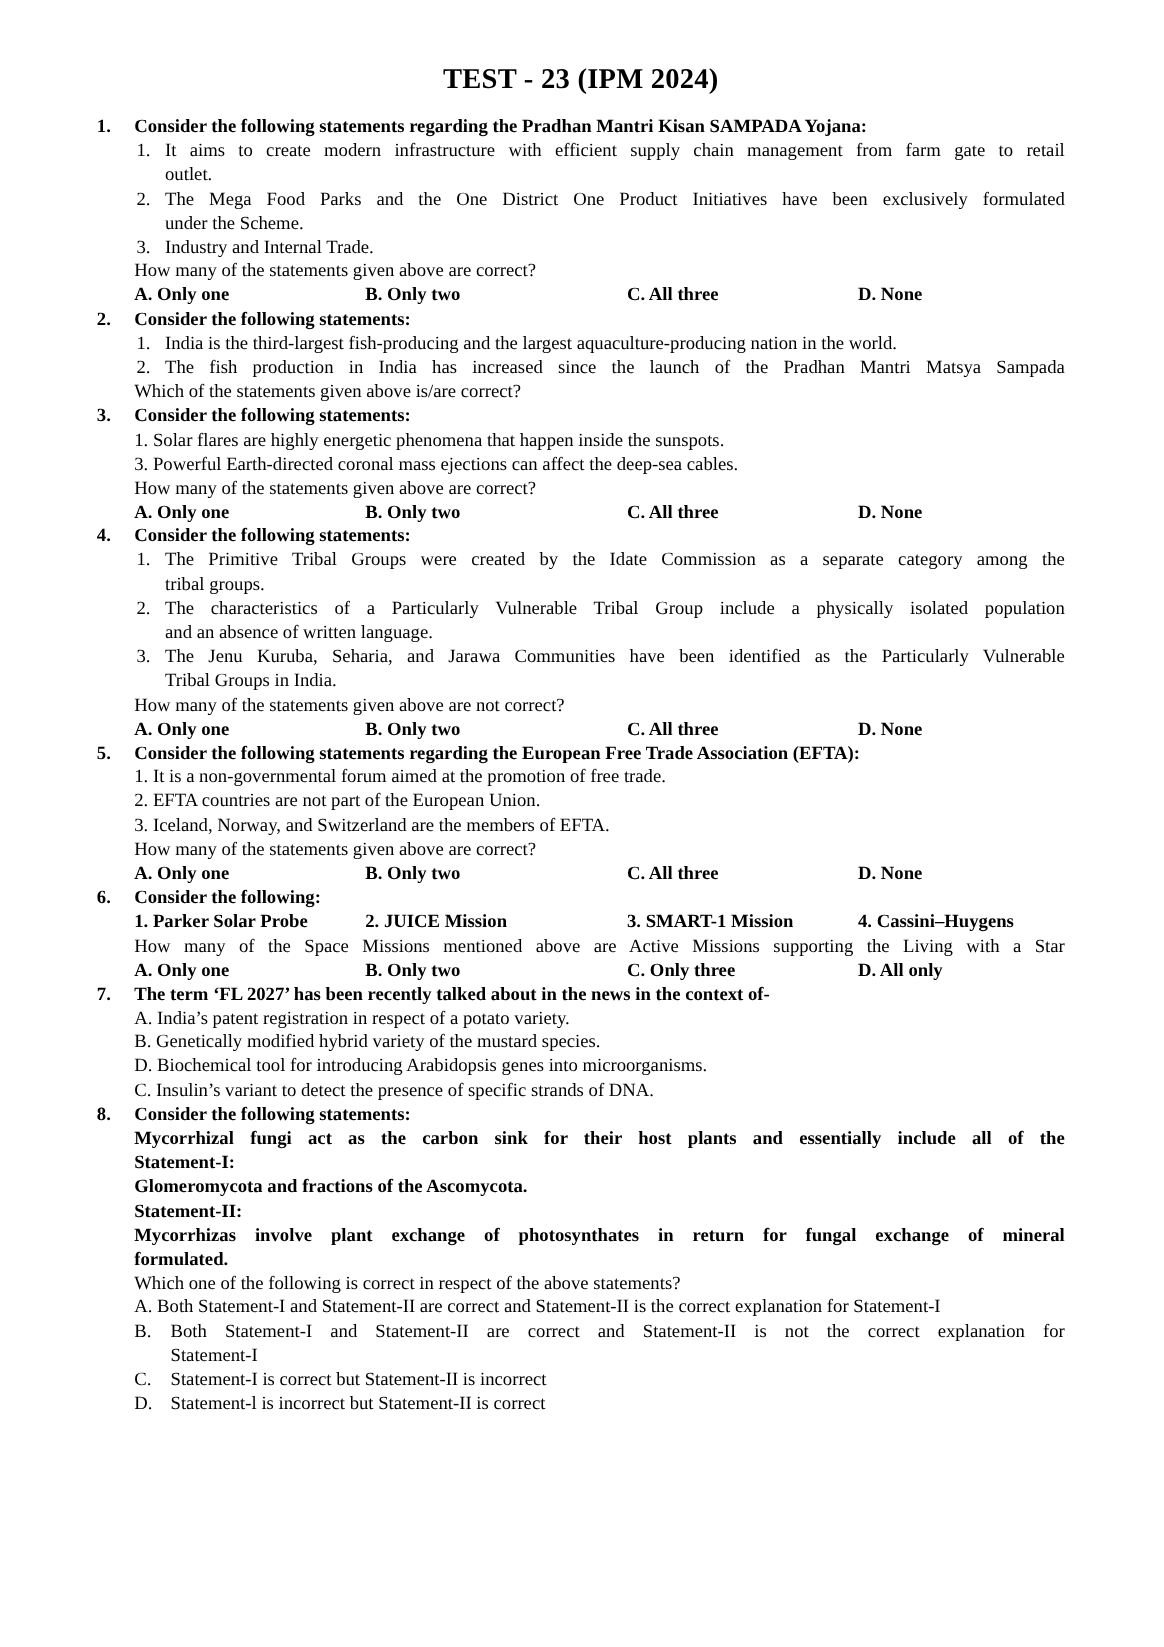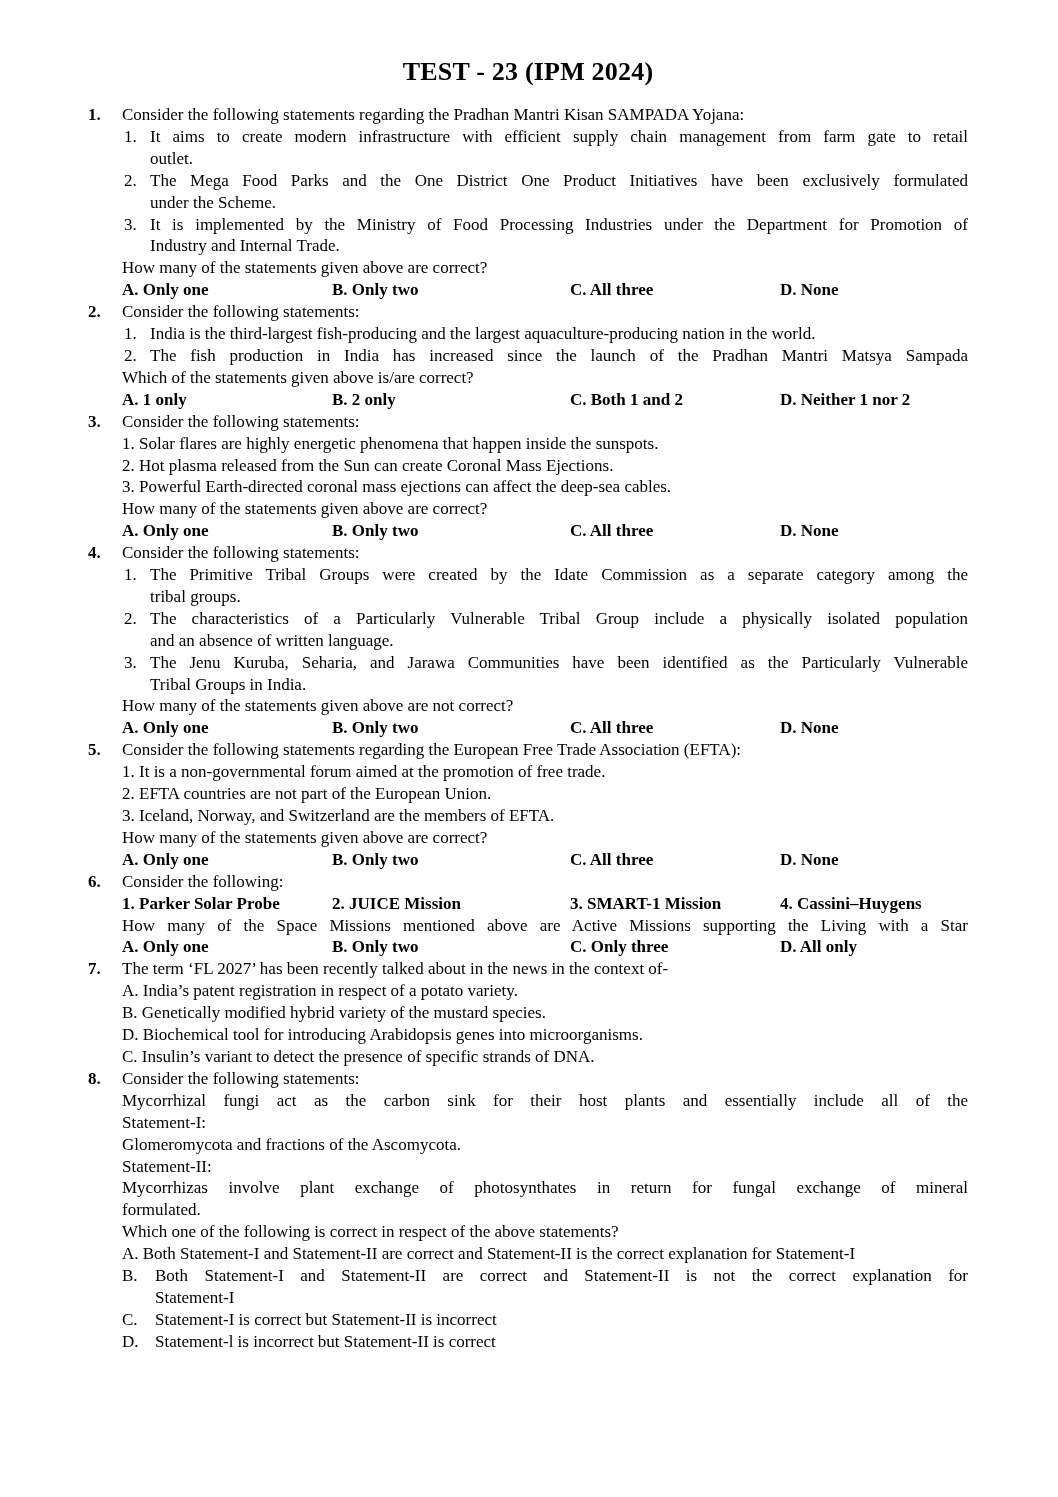--- a/index.html
+++ b/index.html
@@ -27,21 +27,21 @@
     margin-bottom: 16px;
     letter-spacing: 0.2px;
   }
   .q { display: flex; align-items: flex-start; }
   .q-num {
     width: 34px;
     flex-shrink: 0;
     font-weight: bold;
   }
   .q-body { flex: 1; min-width: 0; }
-  .bold { font-weight: normal; }
+  .bold { font-weight: bold; }
   
   .jline { text-align: justify; text-align-last: justify; }
   
   .hang-item { position: relative; padding-left: 28px; }
   .hang-item > .num { position: absolute; left: 2px; top: 0; }
   
   .hang-opt { position: relative; padding-left: 33px; }
   .hang-opt > .num { position: absolute; left: 0; top: 0; }
   
   .cols {
@@ -71,21 +71,20 @@
           <div class="hang-item">
             <span class="num">2.</span>
             <div class="hang-body">
               <div class="jline">The Mega Food Parks and the One District One Product Initiatives have been exclusively formulated</div>
               <div>under the Scheme.</div>
             </div>
           </div>
           <div class="hang-item">
             <span class="num">3.</span>
             <div class="hang-body">
-              <div class="jline">It is implemented by the Ministry of Food Processing Industries under the Department for Promotion of</div>
               <div>Industry and Internal Trade.</div>
             </div>
           </div>
           <div>How many of the statements given above are correct?</div>
           <div class="cols">
             <div class="cell">A. Only one</div>
             <div class="cell">B. Only two</div>
             <div class="cell">C. All three</div>
             <div class="cell">D. None</div>
           </div>
@@ -101,34 +100,27 @@
               <div>India is the third-largest fish-producing and the largest aquaculture-producing nation in the world.</div>
             </div>
           </div>
           <div class="hang-item">
             <span class="num">2.</span>
             <div class="hang-body">
               <div class="jline">The fish production in India has increased since the launch of the Pradhan Mantri Matsya Sampada</div>
             </div>
           </div>
           <div>Which of the statements given above is/are correct?</div>
-          <div class="cols">
-            <div class="cell">A. 1 only</div>
-            <div class="cell">B. 2 only</div>
-            <div class="cell">C. Both 1 and 2</div>
-            <div class="cell">D. Neither 1 nor 2</div>
-          </div>
         </div>
       </div>
       <div class="q">
         <div class="q-num">3.</div>
         <div class="q-body">
           <div class="bold">Consider the following statements:</div>
           <div>1. Solar flares are highly energetic phenomena that happen inside the sunspots.</div>
-          <div>2. Hot plasma released from the Sun can create Coronal Mass Ejections.</div>
           <div>3. Powerful Earth-directed coronal mass ejections can affect the deep-sea cables.</div>
           <div>How many of the statements given above are correct?</div>
           <div class="cols">
             <div class="cell">A. Only one</div>
             <div class="cell">B. Only two</div>
             <div class="cell">C. All three</div>
             <div class="cell">D. None</div>
           </div>
         </div>
       </div>

